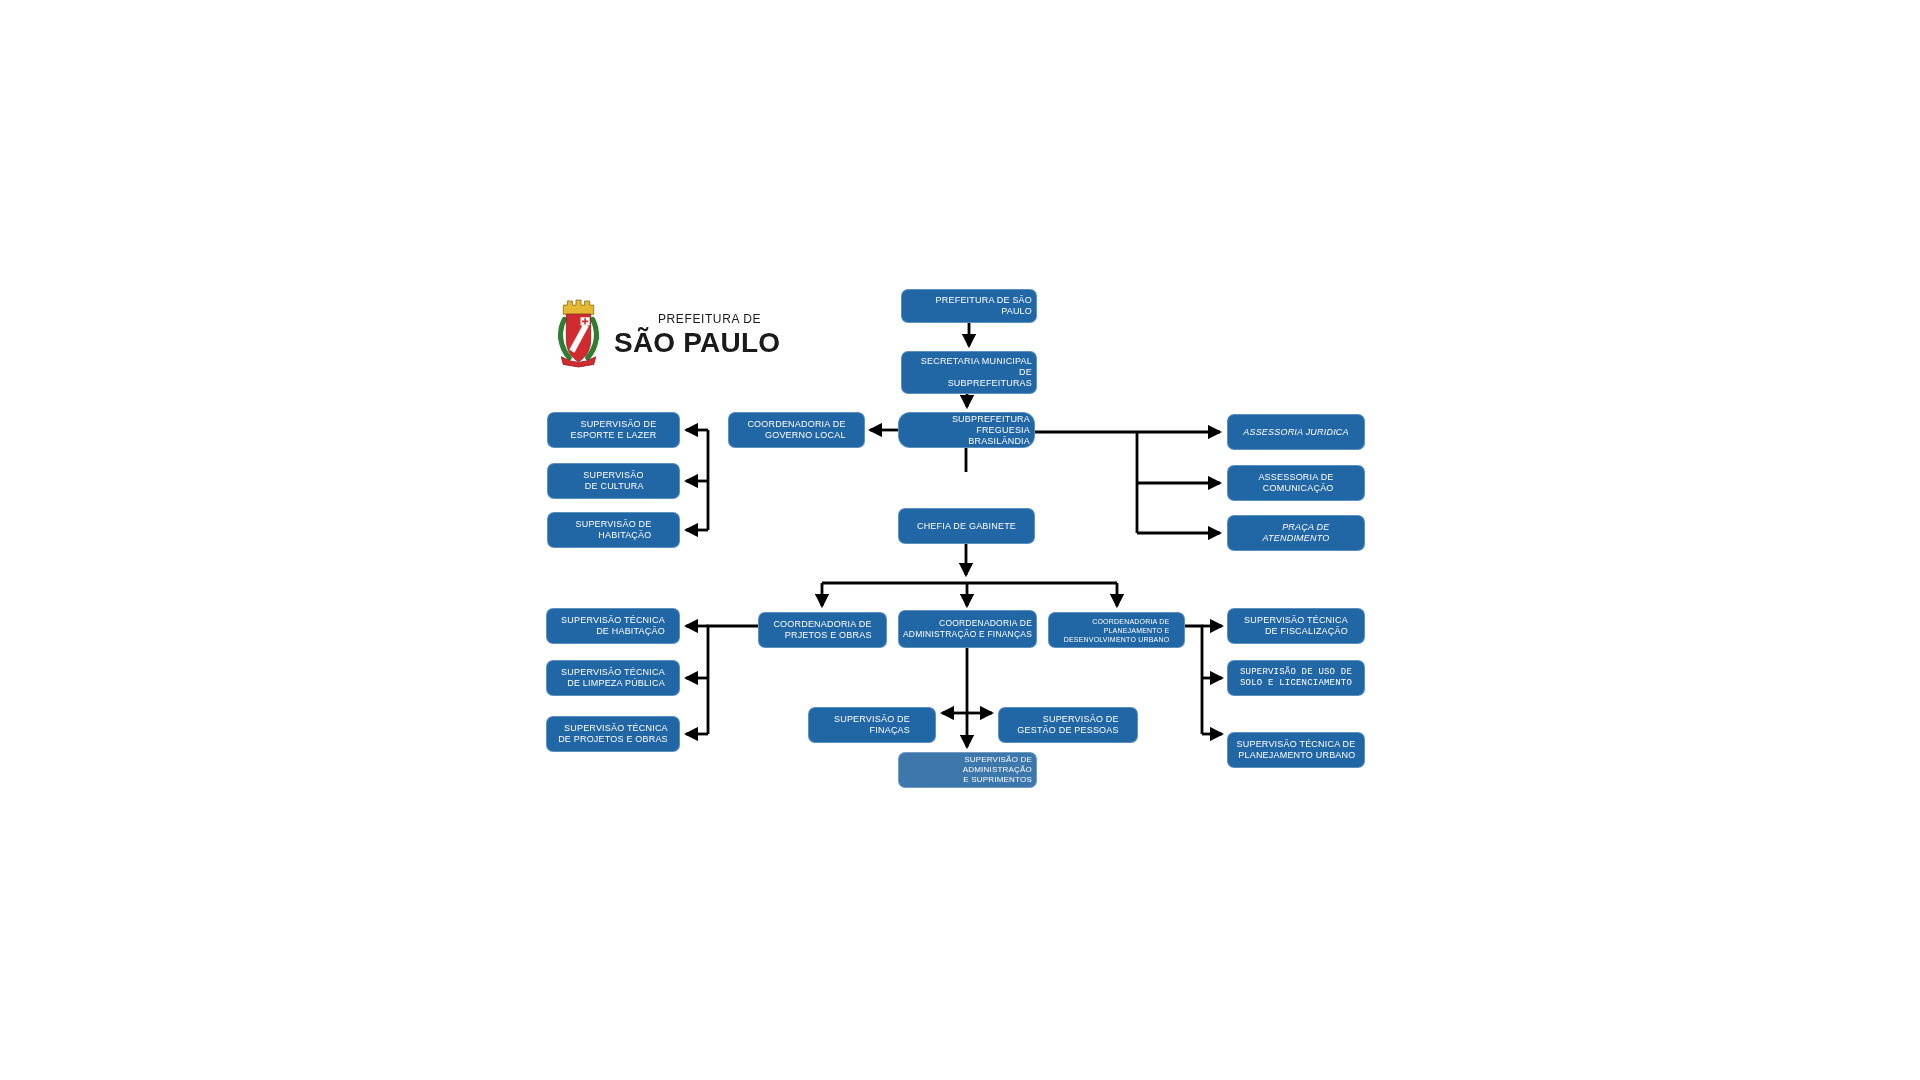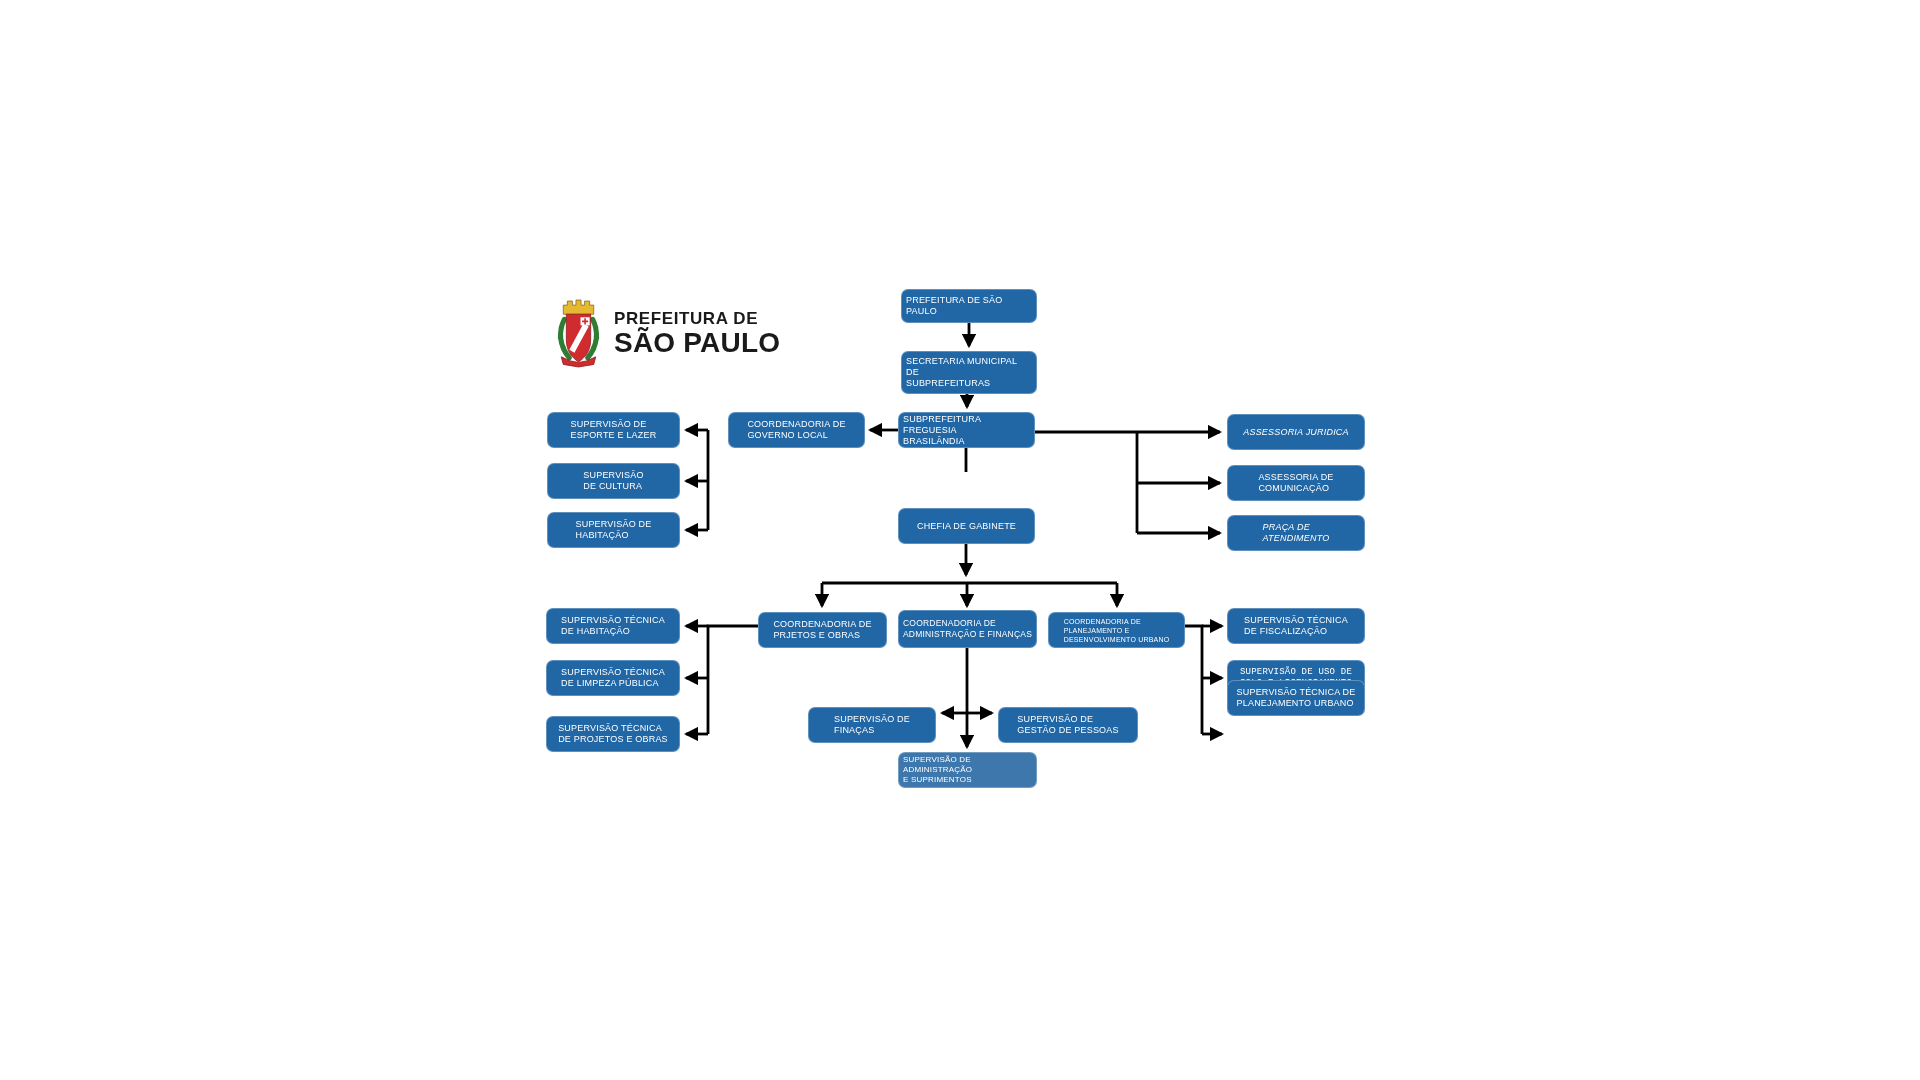--- a/index.html
+++ b/index.html
@@ -16,29 +16,29 @@
     --crest-gold-dark:#8a6d1f;
   }
   *{margin:0;padding:0;box-sizing:border-box;}
   html,body{width:1920px;height:1080px;background:var(--background);
     font-family:"Liberation Sans","DejaVu Sans",sans-serif;}
   .stage{position:relative;width:1920px;height:1080px;overflow:hidden;}
 
   
   .logo{position:absolute;left:556px;top:297px;display:flex;align-items:center;gap:13px;}
   .logo-text{color:var(--logo-text);}
-  .logo-line1{font-size:17px;font-weight:700;letter-spacing:.6px;line-height:20px;}
+  .logo-line1{font-size:12px;font-weight:400;letter-spacing:.6px;line-height:20px;margin-left:44px;}
   .logo-line2{font-size:28px;font-weight:700;letter-spacing:.2px;line-height:27px;}
 
   
   .node{
     position:absolute;display:flex;align-items:center;justify-content:center;
     background:var(--node-fill);color:var(--node-text);
     border:1px solid rgba(255,255,255,.28);border-radius:7px;
-    text-align:left;font-size:9px;line-height:11px;letter-spacing:.2px;
+    text-align:right;font-size:9px;line-height:11px;letter-spacing:.2px;
     white-space:pre-line;padding:2px 4px;
   }
   .node.light{background:var(--node-fill-light);}
   .node.fs-85{font-size:8.5px;line-height:11px;}
   .node.fs-8{font-size:8px;line-height:10px;}
   .node.fs-7{font-size:7px;line-height:9px;}
 
   
   svg.wires{position:absolute;left:0;top:0;}
   .wire{stroke:var(--connector);stroke-width:2.8;fill:none;}
@@ -127,21 +127,21 @@
     <path class="wire" d="M967,648 L967,747" marker-end="url(#ah)"></path>
     <path class="wire" d="M967,713 L942,713" marker-end="url(#ah)"></path>
     <path class="wire" d="M967,713 L992,713" marker-end="url(#ah)"></path>
   </svg>
 
   <div class="node" style="left:901px;top:289px;width:136px;height:34px;">PREFEITURA DE SÃO PAULO</div>
 
   <div class="node" style="left:901px;top:351px;width:136px;height:43px;">SECRETARIA MUNICIPAL DE
 SUBPREFEITURAS</div>
 
-  <div class="node" style="left:898px;top:412px;width:137px;height:36px;">SUBPREFEITURA FREGUESIA
+  <div class="node" style="left:898px;top:412px;width:137px;height:36px;border-radius:12px;">SUBPREFEITURA FREGUESIA
 BRASILÂNDIA</div>
 
   <div class="node" style="left:728px;top:412px;width:137px;height:36px;">COORDENADORIA DE
 GOVERNO LOCAL</div>
 
   <div class="node" style="left:898px;top:472px;width:137px;height:36px;margin-top:36px;">CHEFIA DE GABINETE</div>
 
   <div class="node" style="left:547px;top:412px;width:133px;height:36px;">SUPERVISÃO DE
 ESPORTE E LAZER</div>
 
@@ -177,21 +177,21 @@
 
   <div class="node" style="left:546px;top:716px;width:134px;height:36px;">SUPERVISÃO TÉCNICA
 DE PROJETOS E OBRAS</div>
 
   <div class="node" style="left:1227px;top:608px;width:138px;height:36px;">SUPERVISÃO TÉCNICA
 DE FISCALIZAÇÃO</div>
 
   <div class="node" style="left:1227px;top:660px;width:138px;height:36px;font-family:Liberation Mono, monospace;">SUPERVISÃO DE USO DE
 SOLO E LICENCIAMENTO</div>
 
-  <div class="node" style="left:1227px;top:680px;width:138px;height:36px;">SUPERVISÃO TÉCNICA DE
+  <div class="node" style="left:1227px;top:732px;width:138px;height:36px;">SUPERVISÃO TÉCNICA DE
 PLANEJAMENTO URBANO</div>
 
   <div class="node" style="left:808px;top:707px;width:128px;height:36px;">SUPERVISÃO DE
 FINAÇAS</div>
 
   <div class="node" style="left:998px;top:707px;width:140px;height:36px;">SUPERVISÃO DE
 GESTÃO DE PESSOAS</div>
 
   <div class="node light fs-8" style="left:898px;top:752px;width:139px;height:36px;">SUPERVISÃO DE ADMINISTRAÇÃO
 E SUPRIMENTOS</div>

